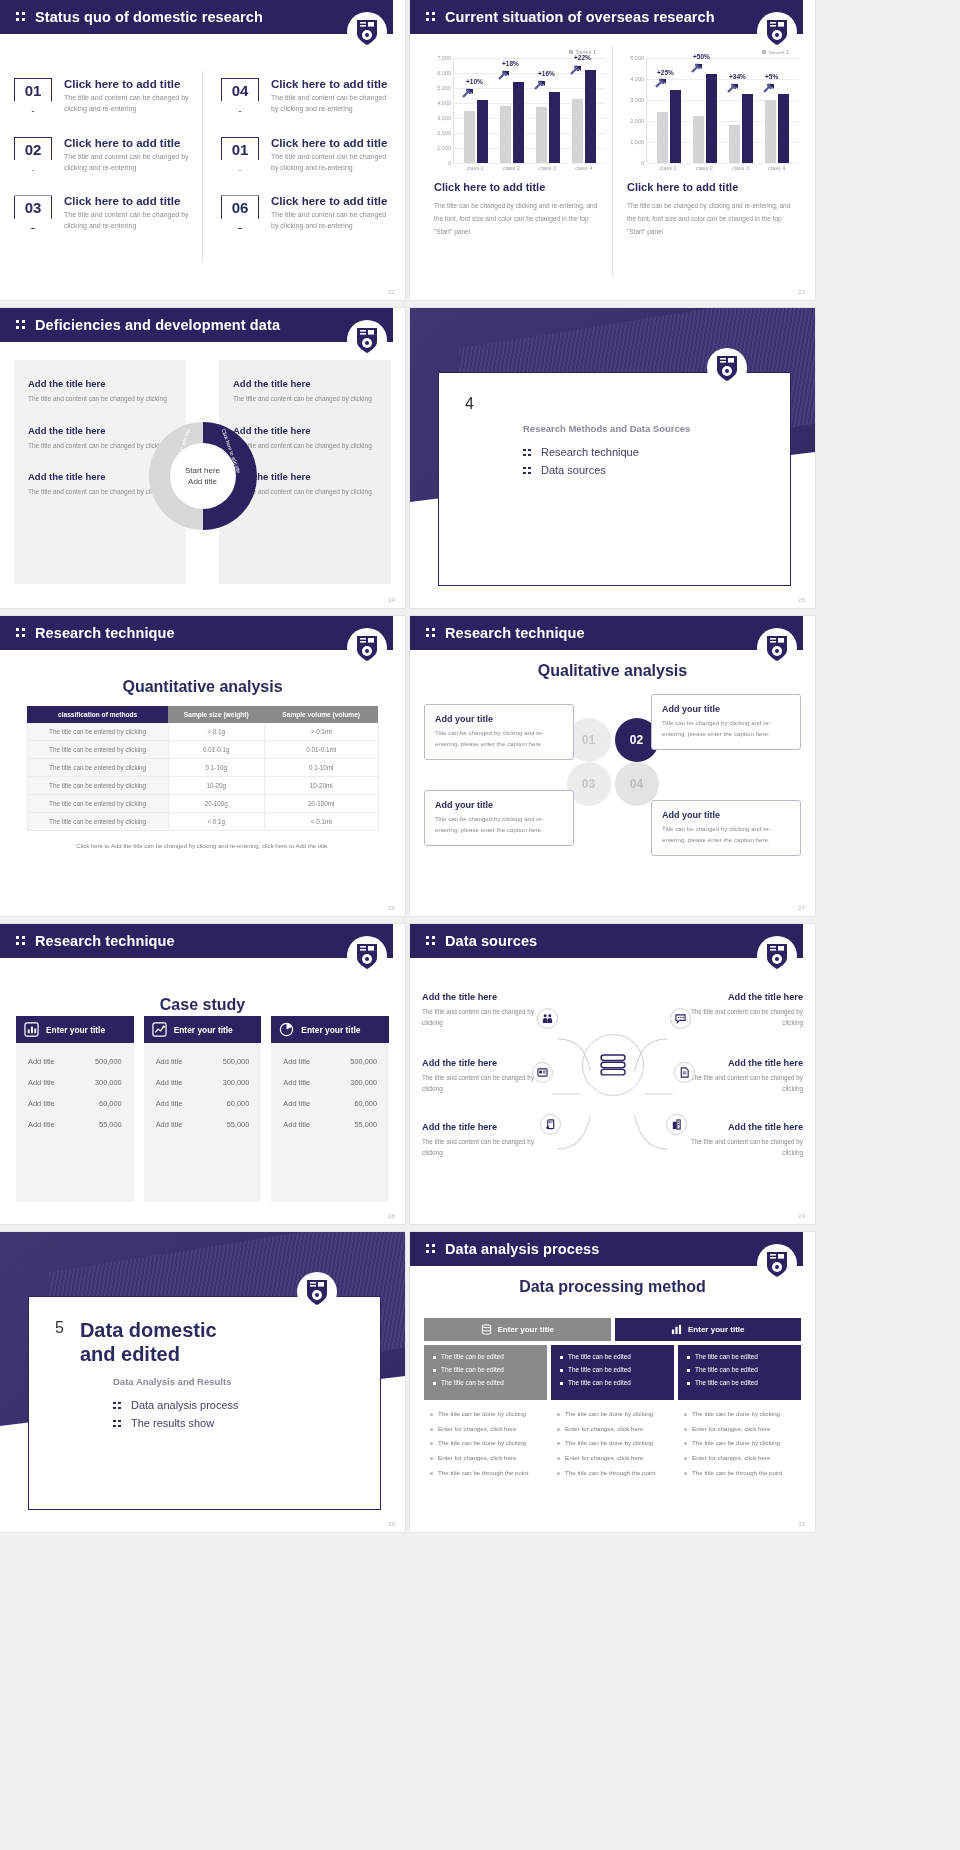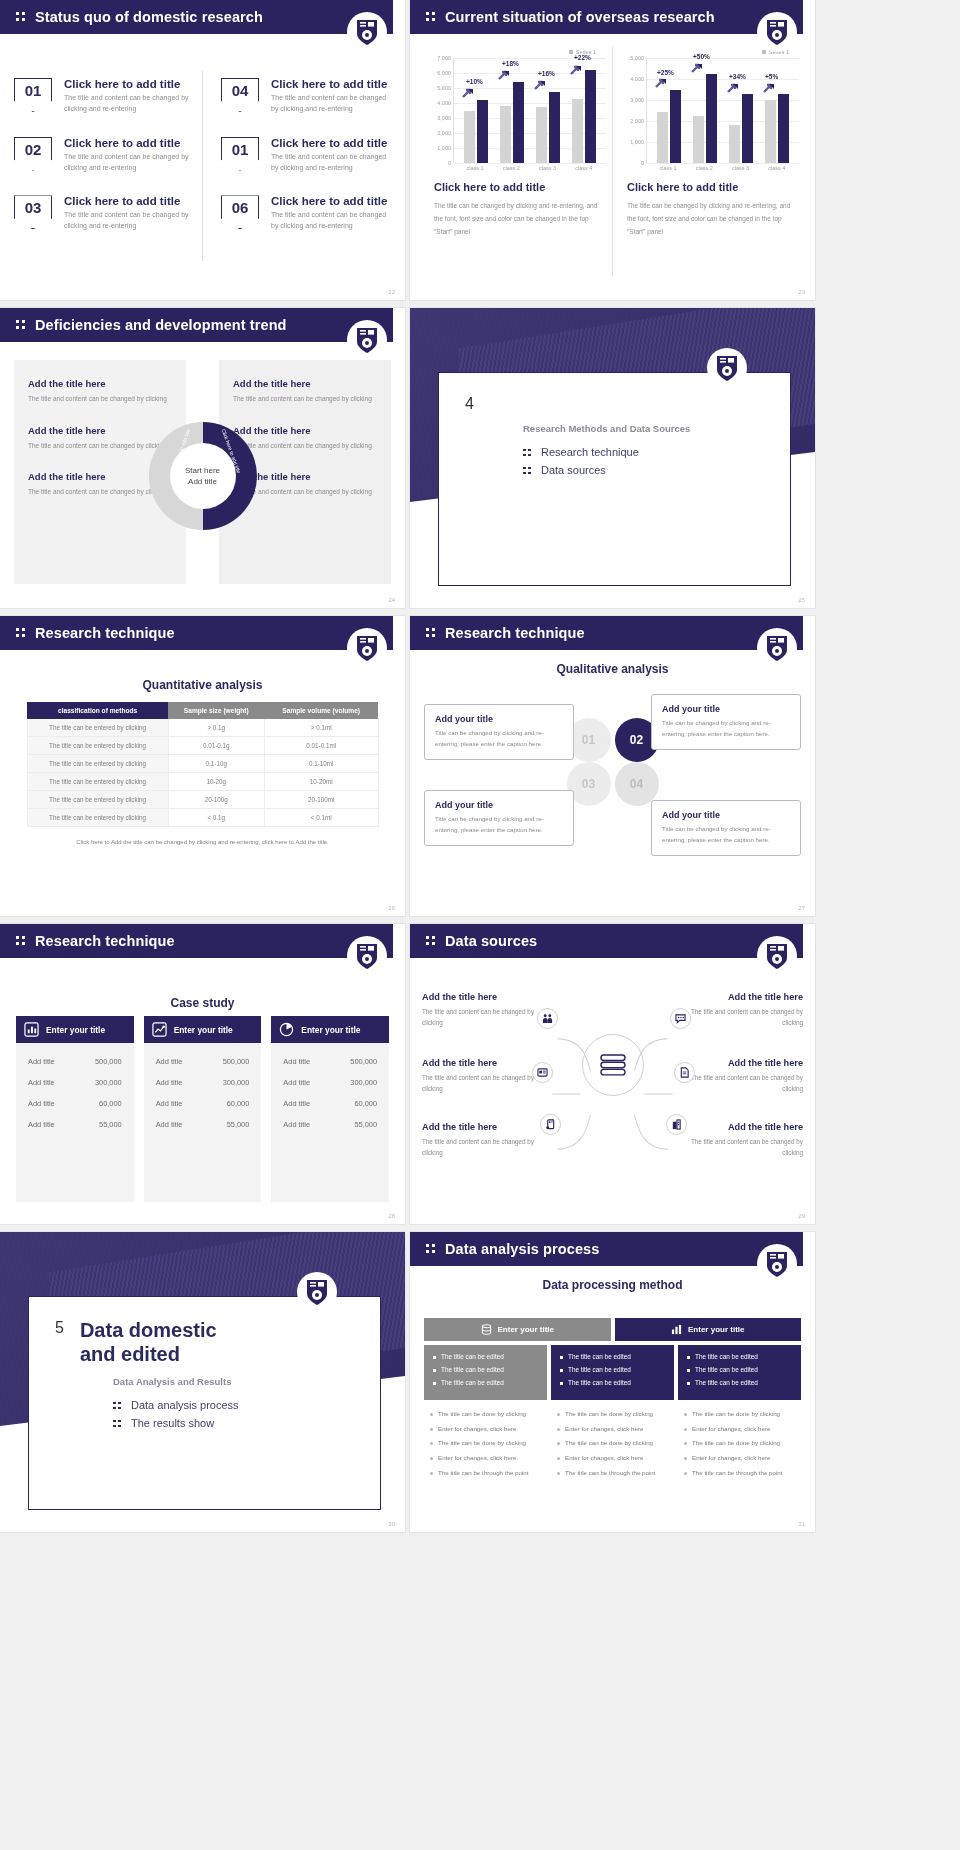--- a/index.html
+++ b/index.html
@@ -158,21 +158,21 @@
   .secthead{display:flex;gap:16px;align-items:flex-start;position:relative;z-index:3}
   .secthead h1{margin:0;font-size:20px;line-height:1.18;font-weight:bold;color:var(--ink)}
   .sectsub{margin:10px 0 0 58px;font-size:9.5px;color:#8b8b9b;font-weight:bold;position:relative;z-index:3}
   .sectlist{margin:12px 0 0 58px;position:relative;z-index:3}
   .sectlist div{display:flex;align-items:center;gap:8px;font-size:11px;color:#40406a;margin-bottom:6px}
   .dots2{display:inline-block;width:10px;height:11px;position:relative}
   .dots2 i{position:absolute;width:2.6px;height:2.6px;background:var(--ink)}
   .dots2 i:nth-child(1){left:0;top:2px}.dots2 i:nth-child(2){left:0;top:7px}
   .dots2 i:nth-child(3){left:5px;top:2px}.dots2 i:nth-child(4){left:5px;top:7px}
   
-  .ctitle{text-align:center;font-size:12px;font-weight:bold;color:var(--ink);margin:22px 0 10px}
+  .ctitle{text-align:center;font-size:16px;font-weight:bold;color:var(--ink);margin:22px 0 10px}
   .qtable{width:352px;margin:0 auto;border-collapse:collapse;font-size:6.3px}
   .qtable th{padding:5px 3px;color:#fff;font-weight:bold;font-size:6.6px}
   .qtable th.c1{background:var(--navy);}
   .qtable th.c2,.qtable th.c3{background:#8a8a8a}
   .qtable td{padding:5px 3px;text-align:center;color:#7f7f7f;border-bottom:1px solid #ececec;border-right:1px solid #ececec}
   .qtable td:first-child{background:#f6f6f6;border-left:1px solid #ececec}
   .qtable td:last-child{border-right:1px solid #ececec}
   .tnote{text-align:center;font-size:6px;color:#7f7f7f;margin:12px 24px 0;}
   
   .qwrap{position:absolute;top:78px;left:14px;right:14px;bottom:24px}
@@ -496,21 +496,21 @@
   </div>
 
   <div class="slide">
     <div class="hdr">
       <span class="dots">
           <i></i>
           <i></i>
           <i></i>
           <i></i>
         </span>
-      <h2>Deficiencies and development trend</h2>
+      <h2>Deficiencies and development data</h2>
     </div>
     <div class="crest">
       <div class="disc"></div>
       <svg viewBox="0 0 24 30">
           <path d="M2 3h20v14c0 6-10 11-10 11S2 23 2 17z" fill="#2b2260"></path>
           <rect x="5" y="5" width="6" height="1.6" fill="#fff"></rect>
           <rect x="5" y="8" width="6" height="1.6" fill="#fff"></rect>
           <rect x="13" y="5" width="6" height="4.6" fill="#fff"></rect>
           <circle cx="12" cy="18" r="5" fill="#fff"></circle>
           <circle cx="12" cy="18" r="2" fill="#2b2260"></circle>

